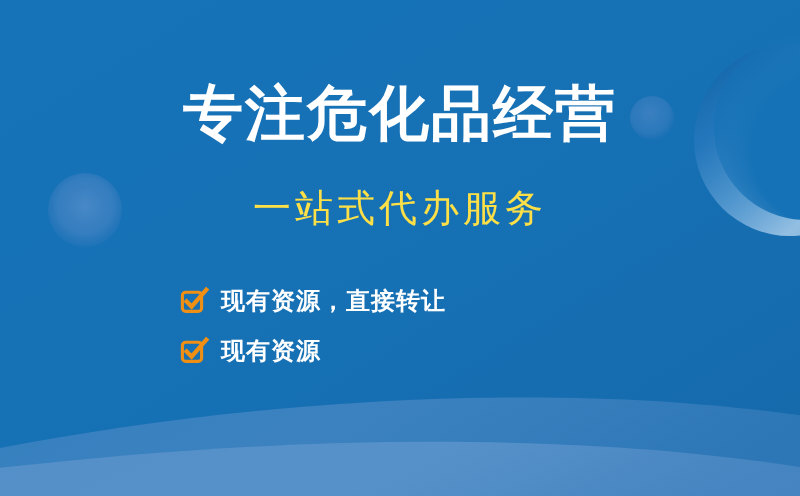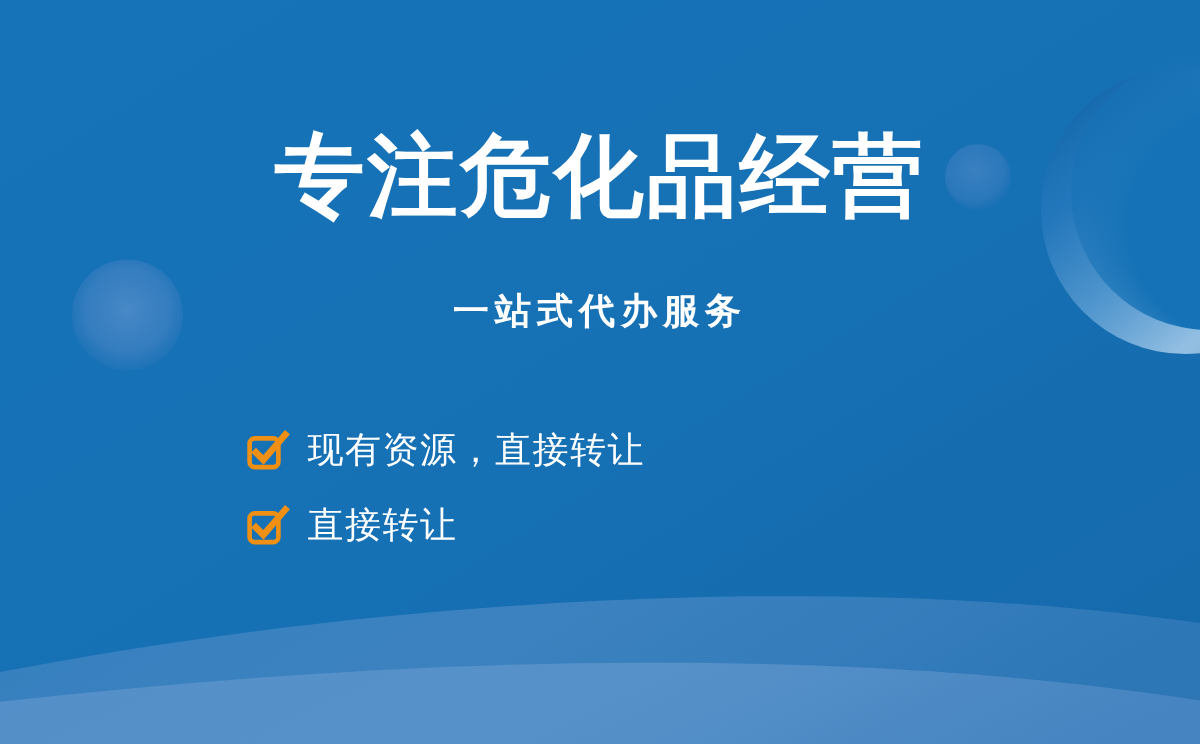--- a/index.html
+++ b/index.html
@@ -33,51 +33,52 @@
     inset: 0;
     z-index: 5;
   }
 
   .title {
     position: absolute;
     top: 84px;
     left: 0;
     width: 800px;
     text-align: center;
-    font-family: Liberation Serif, serif;
+    font-family: Liberation Mono, monospace;
     font-weight: bold;
     font-size: 60px;
     line-height: 68px;
     letter-spacing: 2px;
     color: #ffffff;
     white-space: nowrap;
   }
 
   .subtitle {
     position: absolute;
     top: 184px;
     left: 0;
     width: 800px;
     text-align: center;
     font-family: "Liberation Sans", "DejaVu Sans", sans-serif;
-    font-weight: bold;
-    font-size: 24px;
+    font-weight: normal;
+    font-size: 38px;
     line-height: 48px;
     letter-spacing: 4px;
-    color: #ffffff;
+    color: #fde047;
     white-space: nowrap;
   }
 
   .feature-list {
     position: absolute;
     top: 276px;
-    left: 164px;
+    left: 180px;
     margin: 0;
     padding: 0;
     list-style: none;
+    font-weight: bold;
   }
 
   .feature-item {
     display: flex;
     align-items: center;
     height: 50px;
   }
 
   .check-icon {
     position: relative;
@@ -194,18 +195,18 @@
       </li>
 
 
       <li class="feature-item">
         <span class="check-icon">
           <svg width="28" height="26" viewBox="0 0 28 26">
             <rect x="2.4" y="4.2" width="19.2" height="19.2" rx="3.4" ry="3.4" fill="none" stroke="#ef9015" stroke-width="3.1"></rect>
             <path d="M 6.6 13.6 L 11.6 18.6 L 26.2 1.8" fill="none" stroke="#ef9015" stroke-width="4.4" stroke-linecap="square" stroke-linejoin="miter"></path>
           </svg>
         </span>
-        <span class="feature-label">直接转让</span>
+        <span class="feature-label">现有资源</span>
       </li>
 
     </ul>
   </div>
 </div>
 
 </body></html>

